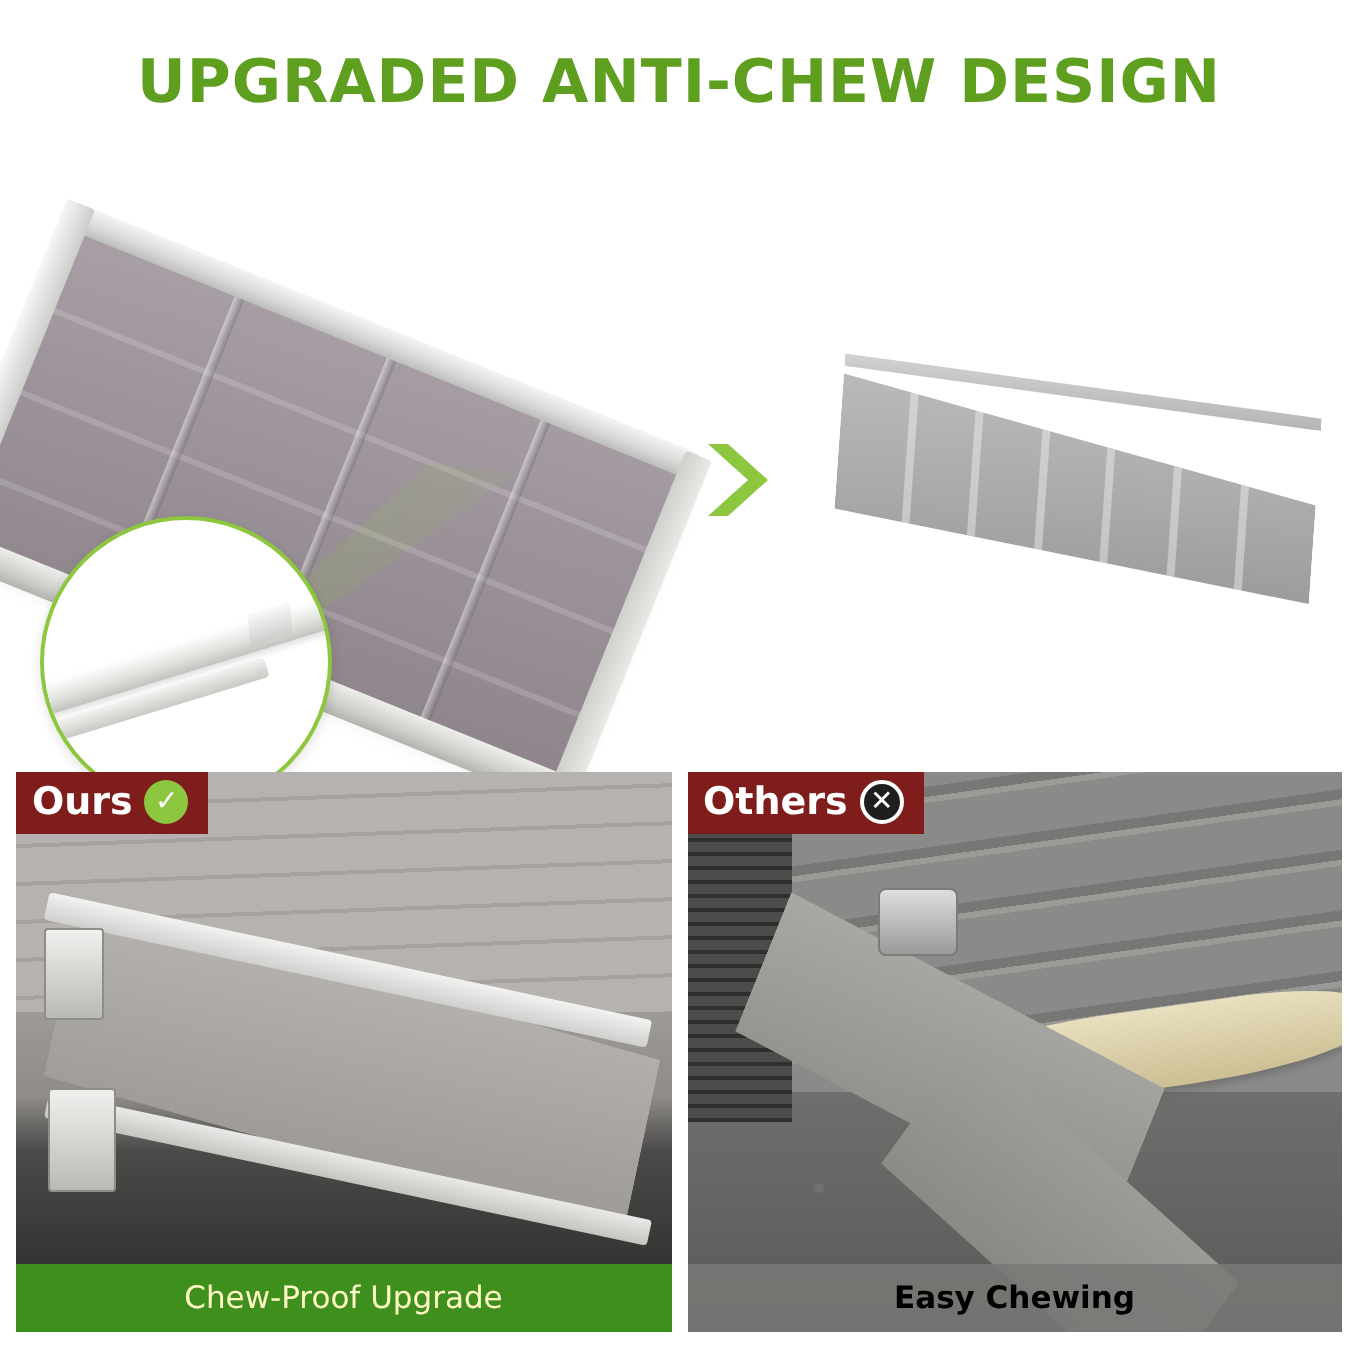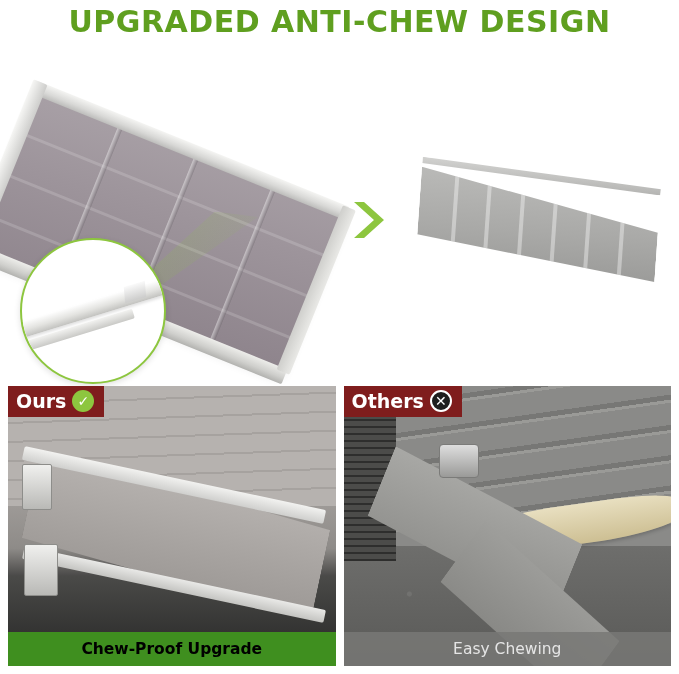--- a/index.html
+++ b/index.html
@@ -22,20 +22,21 @@
     text-align: center;
   }
   .headline {
     font-size: 30px;
     font-weight: bold;
     color: #5f9f1f;
     letter-spacing: 0.5px;
     line-height: 1.05;
     font-family: "DejaVu Sans", sans-serif;
     text-transform: uppercase;
+    margin-top: 20px;
   }
   .subhead {
     font-size: 15.5px;
     color: #2b2b2b;
     margin-top: 7px;
     font-family: "Liberation Sans", sans-serif;
   }
 
   
   .product-area {
@@ -401,27 +402,27 @@
   .mark-ok { background: #8dc63f; }
   .mark-no { background: #1e1e1e; border: 2px solid #ffffff; font-size: 12px; }
 
   .caption {
     position: absolute;
     left: 0; right: 0; bottom: 0;
     height: 34px;
     display: flex;
     align-items: center;
     justify-content: center;
-    color: #000000;
+    color: #fef9c3;
     font-size: 15.5px;
-    font-weight: bold;
+    font-weight: normal;
     font-family: "DejaVu Sans", sans-serif;
   }
   .caption-ours { background: #3f8f1f; }
-  .caption-others { background: rgba(120,120,118,.85); color: #e5e5e5; font-weight: normal; }
+  .caption-others { background: rgba(120,120,118,.85); color: #000000; font-weight: bold; }
 </style>
 </head>
 <body>
 
 <div class="header">
   <div class="headline">UPGRADED ANTI-CHEW DESIGN</div>
 </div>
 
 <div class="product-area">
 

